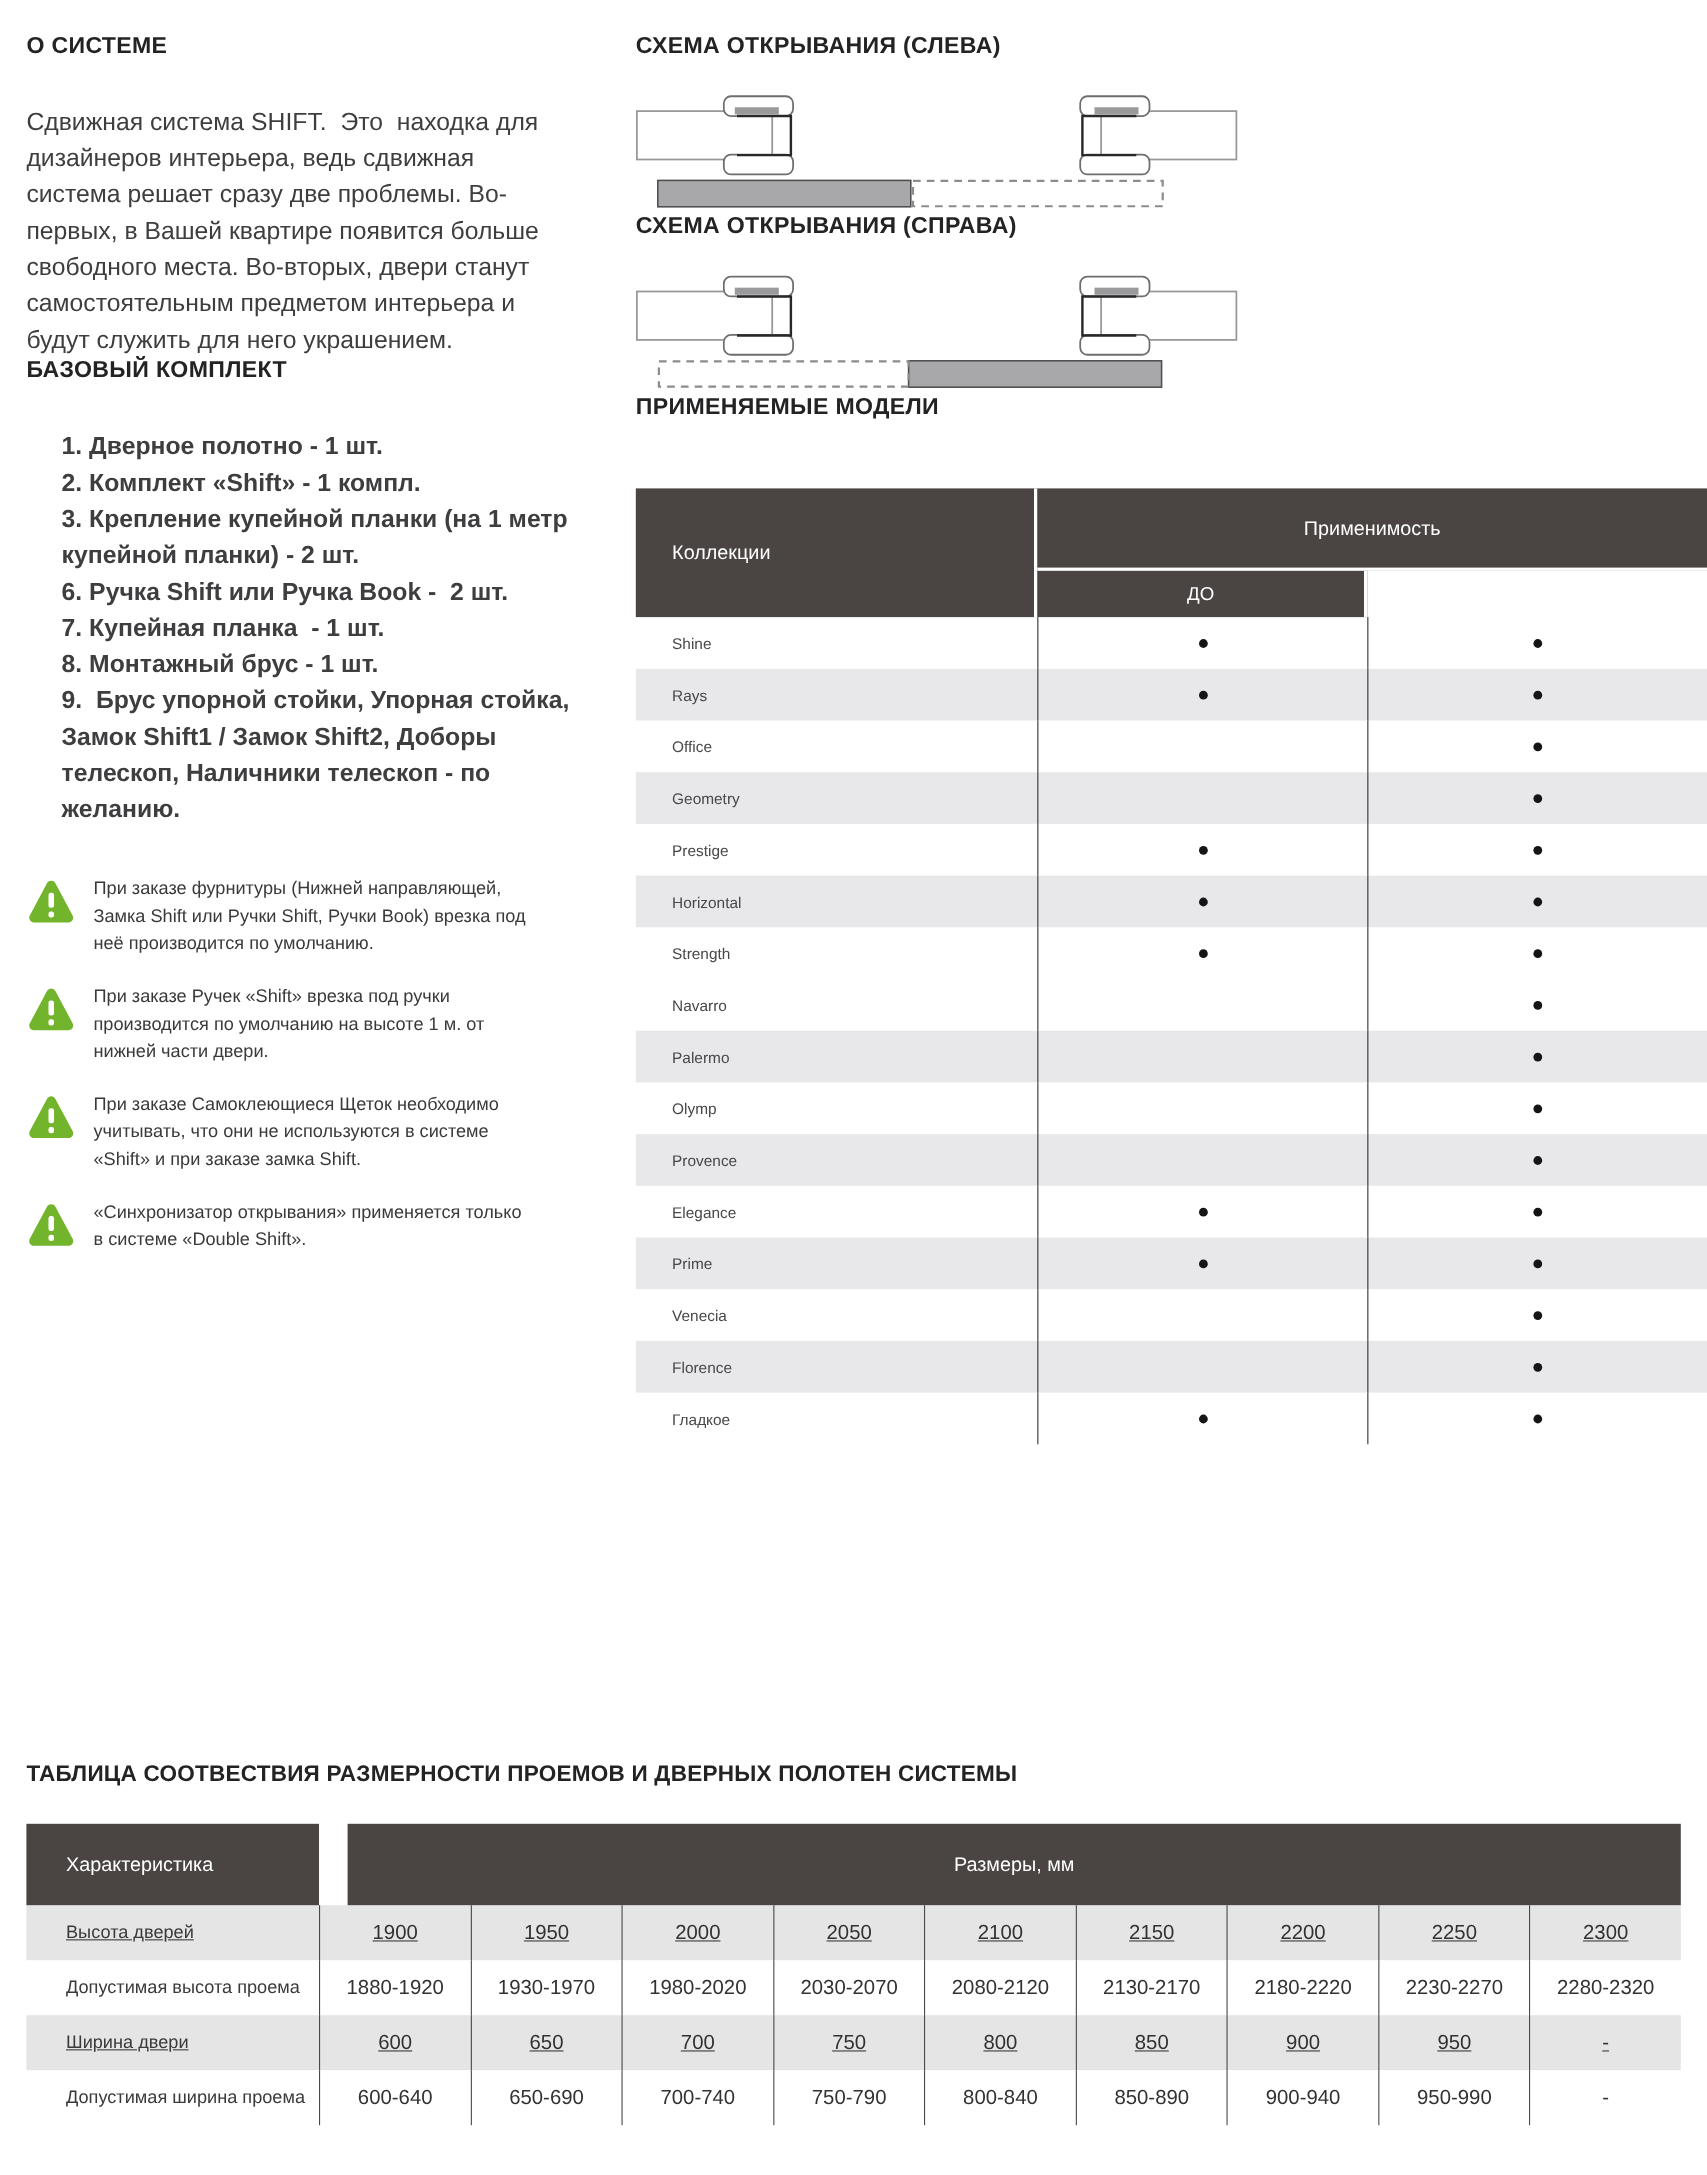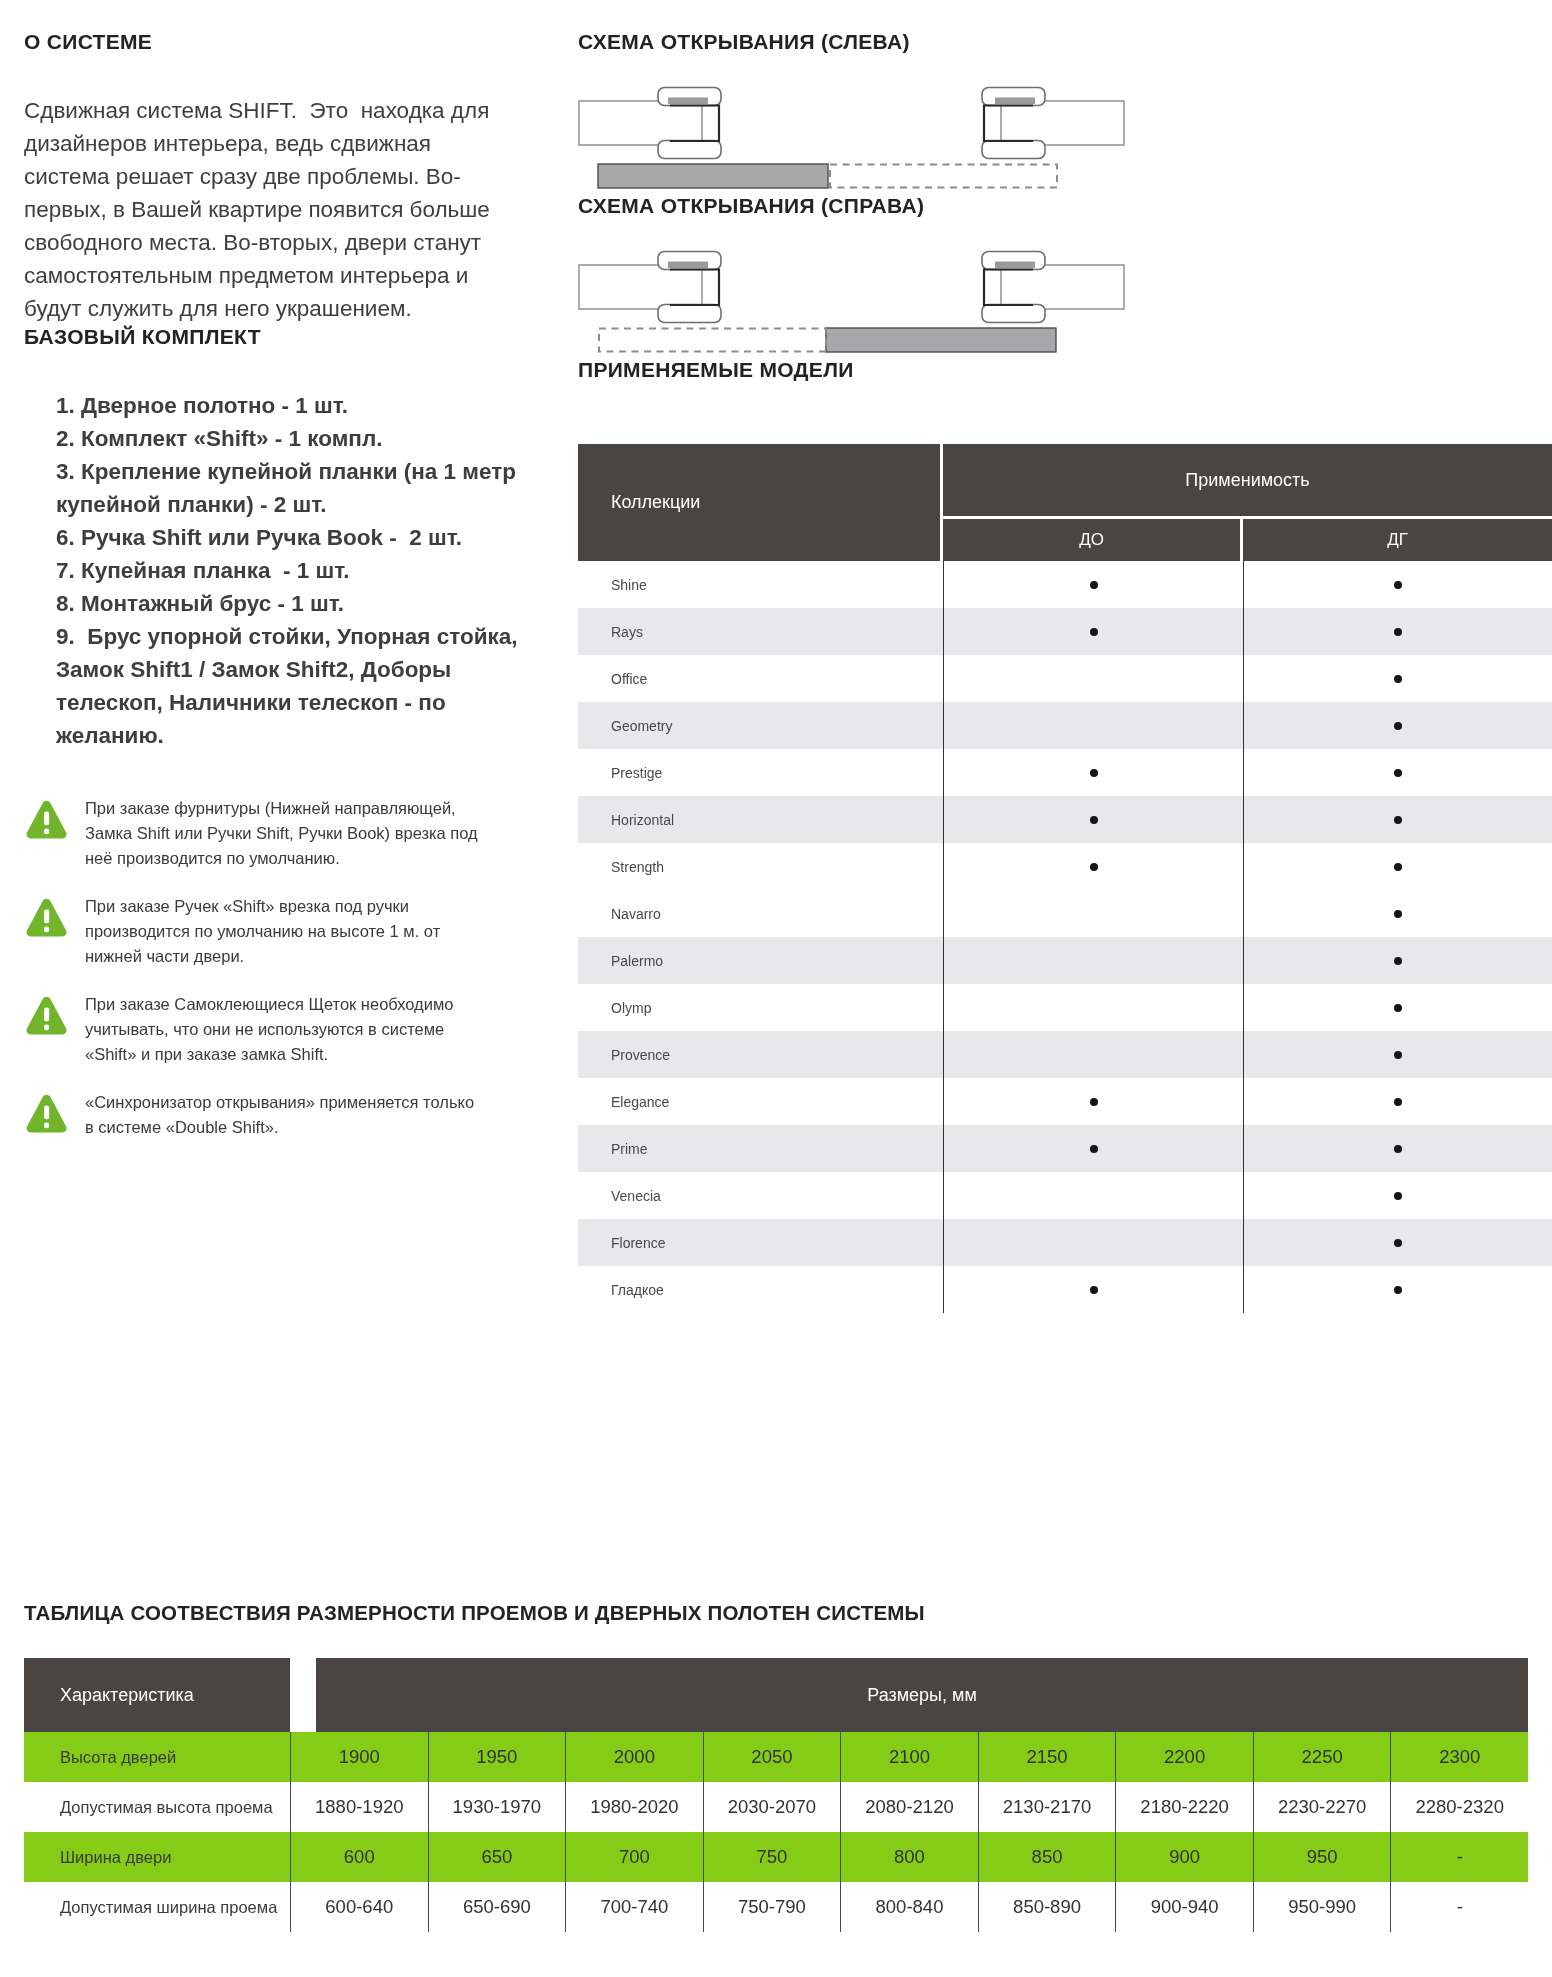--- a/index.html
+++ b/index.html
@@ -39,21 +39,21 @@
   .dot{width:8px;height:8px;border-radius:50%;background:#151517;}
   
   .size-title{position:absolute;left:24px;top:1584px;width:1510px;font-size:20.5px;
               font-weight:700;color:#232325;letter-spacing:.2px;}
   .size-table{position:absolute;left:24px;top:1658px;width:1504px;}
   .s-head{display:flex;height:74px;}
   .s-hc{background:#4a4543;color:#fff;font-weight:300;font-size:18px;display:flex;align-items:center;}
   .s-hc.lab{width:266px;padding-left:36px;box-sizing:border-box;margin-right:2px;}
   .s-hc.sizes{flex:1;justify-content:center;margin-left:24px;}
   .s-row{display:grid;grid-template-columns:266px repeat(9,1fr);height:50px;}
-  .s-row.shaded{background:#84cc16;}
+  .s-row.shaded{background:#e5e5e5;text-decoration:underline;}
   .s-lab{display:flex;align-items:center;padding-left:36px;font-weight:300;
          font-size:16.5px;color:#3a3a3c;}
   .s-val{display:flex;align-items:center;justify-content:center;border-left:1.5px solid #48484a;
          font-weight:300;font-size:18.5px;color:#323234;}
 </style>
 </head>
 <body>
 
 <div class="page">
 
@@ -145,21 +145,20 @@
         <rect x="248" y="80" width="230" height="24" fill="#a8a8aa" stroke="#4d4d4f" stroke-width="1.4"></rect>
         <rect x="21" y="80.5" width="227" height="23" fill="none" stroke="#8c8c8e" stroke-width="2" stroke-dasharray="7 5.5"></rect>
       </svg>
     <h2 class="sec t3">ПРИМЕНЯЕМЫЕ МОДЕЛИ</h2>
 
     <div class="models">
       <div class="m-head">
         <div class="m-cell m-collections">Коллекции</div>
         <div class="m-cell m-applic">Применимость</div>
         <div class="m-cell m-do">ДО</div>
-        <div class="m-cell m-dg">ДГ</div>
       </div>
       <div id="models-body">
           <div class="m-row">
             <div class="m-name">Shine</div>
             <div class="m-mark">
               <div class="dot"></div>
             </div>
             <div class="m-mark">
               <div class="dot"></div>
             </div>

